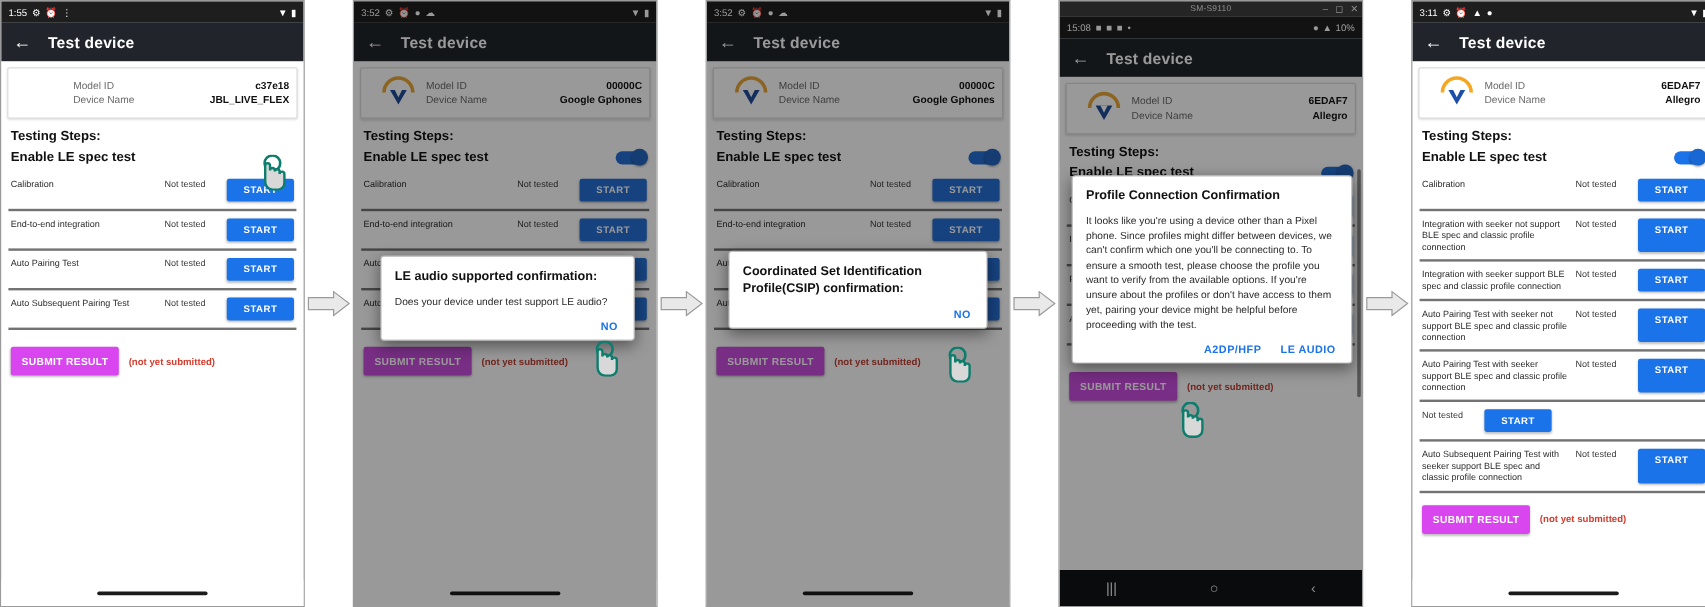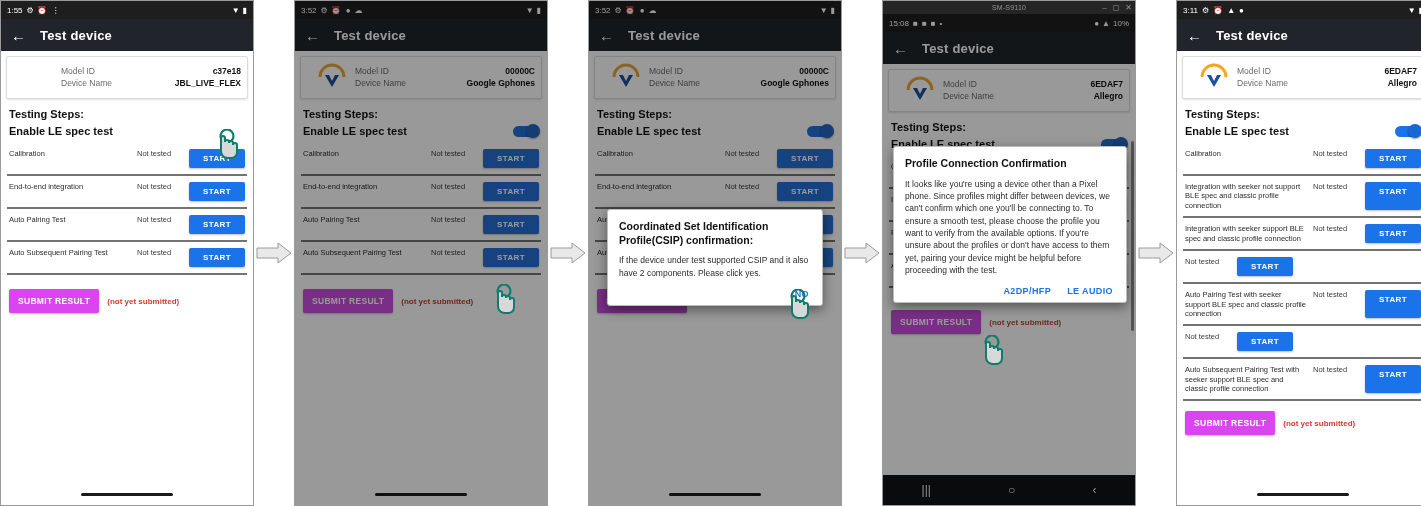--- a/index.html
+++ b/index.html
@@ -356,20 +356,27 @@
           <span class="status">Not tested</span>
           <span class="btn-start">START</span>
         </div>
       </div>
       <div class="submit-area">
         <span class="btn-submit">SUBMIT RESULT</span>
         <span class="not-submitted">(not yet submitted)</span>
       </div>
     </div>
     <div class="dim"></div>
+    <div class="dialog" style="left:22px; top:212px; width:212px;">
+      <div class="dlg-title">LE audio supported confirmation:</div>
+      <div class="dlg-body">Does your device under test support LE audio?</div>
+      <div class="dlg-actions">
+        <span class="dlg-btn">NO</span>
+      </div>
+    </div>
     <div class="cursor" style="left:196px; top:283px;">
       <svg viewBox="0 0 26 30" width="26" height="30">
         <circle cx="13" cy="7" r="6.5" fill="none" stroke="#0e7d6d" stroke-width="2.2"></circle>
         <path d="M7 11 l0 11 q0 6 6 7 l5 0 q5 -1 5 -6 l0 -7 q0 -2 -2 -2 q-2 0 -2 2 l0 -2 q0 -2 -2 -2 q-2 0 -2 2 l0 -1 q0 -2 -2 -2 q-2 0 -2 2 l0 -4 q0 -2 -2 -2 q-2 0 -2 2 z" fill="#d8d8d8" stroke="#0e7d6d" stroke-width="2"></path>
       </svg>
     </div>
     <div class="gesture-bar">
       <div class="gesture-pill"></div>
     </div>
   </div>
@@ -446,21 +453,20 @@
         </div>
       </div>
       <div class="submit-area">
         <span class="btn-submit">SUBMIT RESULT</span>
         <span class="not-submitted">(not yet submitted)</span>
       </div>
     </div>
     <div class="dim"></div>
     <div class="dialog" style="left:18px; top:208px; width:216px;">
       <div class="dlg-title">Coordinated Set Identification Profile(CSIP) confirmation:</div>
-      <div class="dlg-body">If the device under test supported CSIP and it also have 2 components. Please click yes.</div>
       <div class="dlg-actions">
         <span class="dlg-btn">NO</span>
       </div>
     </div>
     <div class="cursor" style="left:196px; top:288px;">
       <svg viewBox="0 0 26 30" width="26" height="30">
         <circle cx="13" cy="7" r="6.5" fill="none" stroke="#0e7d6d" stroke-width="2.2"></circle>
         <path d="M7 11 l0 11 q0 6 6 7 l5 0 q5 -1 5 -6 l0 -7 q0 -2 -2 -2 q-2 0 -2 2 l0 -2 q0 -2 -2 -2 q-2 0 -2 2 l0 -1 q0 -2 -2 -2 q-2 0 -2 2 l0 -4 q0 -2 -2 -2 q-2 0 -2 2 z" fill="#d8d8d8" stroke="#0e7d6d" stroke-width="2"></path>
       </svg>
     </div>
@@ -635,20 +641,21 @@
         <span class="name">Integration with seeker not support BLE spec and classic profile connection</span>
         <span class="status">Not tested</span>
         <span class="btn-start">START</span>
       </div>
       <div class="test-row">
         <span class="name">Integration with seeker support BLE spec and classic profile connection</span>
         <span class="status">Not tested</span>
         <span class="btn-start">START</span>
       </div>
       <div class="test-row">
+        <span class="name">Auto Pairing Test with seeker not support BLE spec and classic profile connection</span>
         <span class="status">Not tested</span>
         <span class="btn-start">START</span>
       </div>
       <div class="test-row">
         <span class="name">Auto Pairing Test with seeker support BLE spec and classic profile connection</span>
         <span class="status">Not tested</span>
         <span class="btn-start">START</span>
       </div>
       <div class="test-row">
         <span class="status">Not tested</span>

